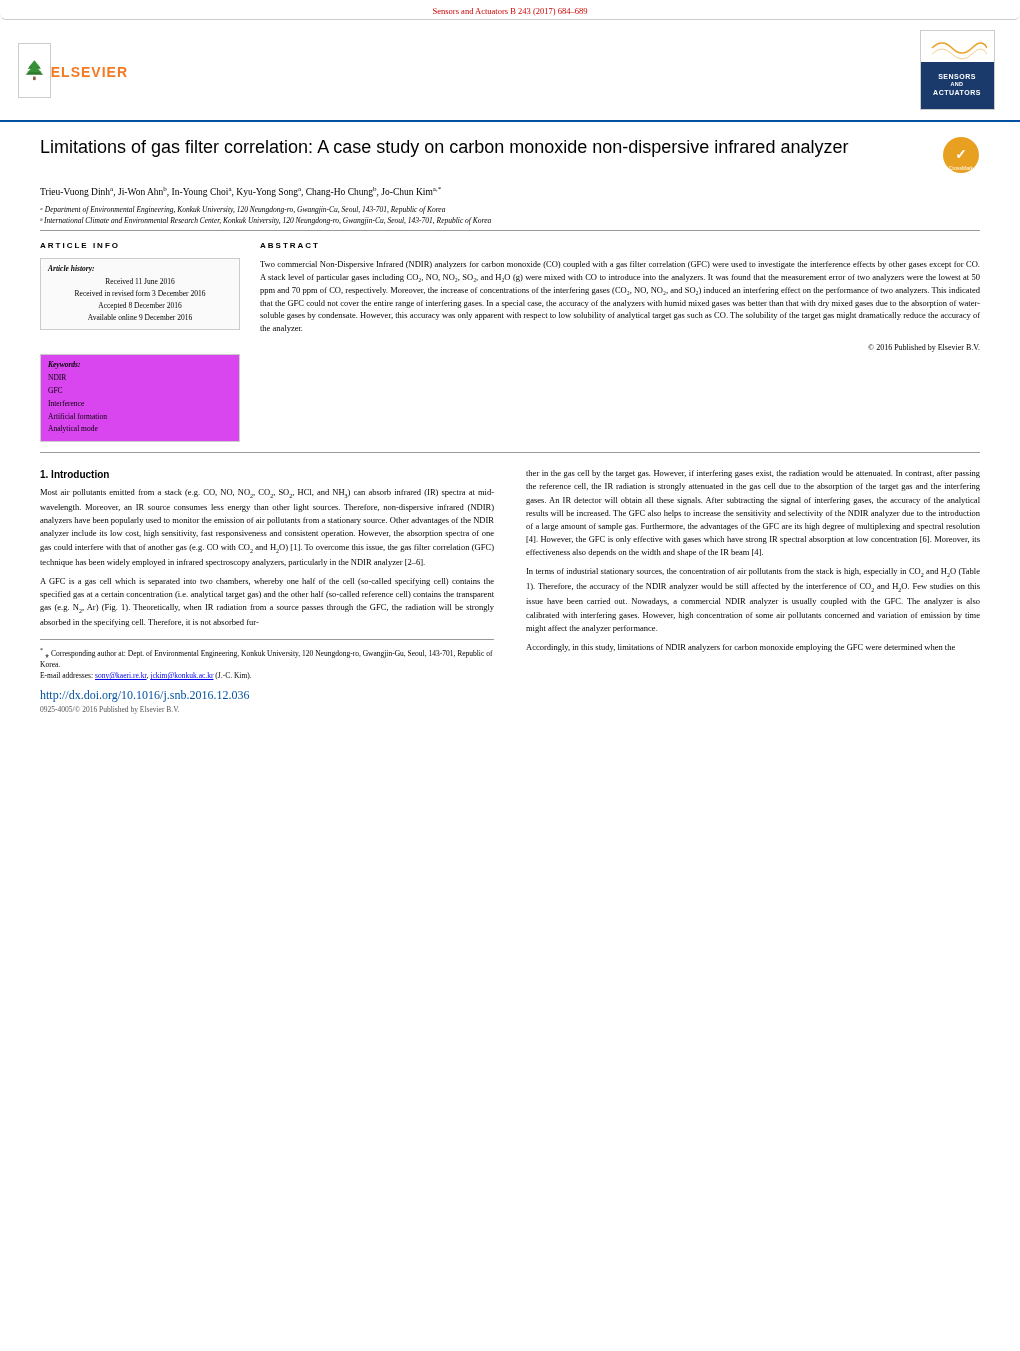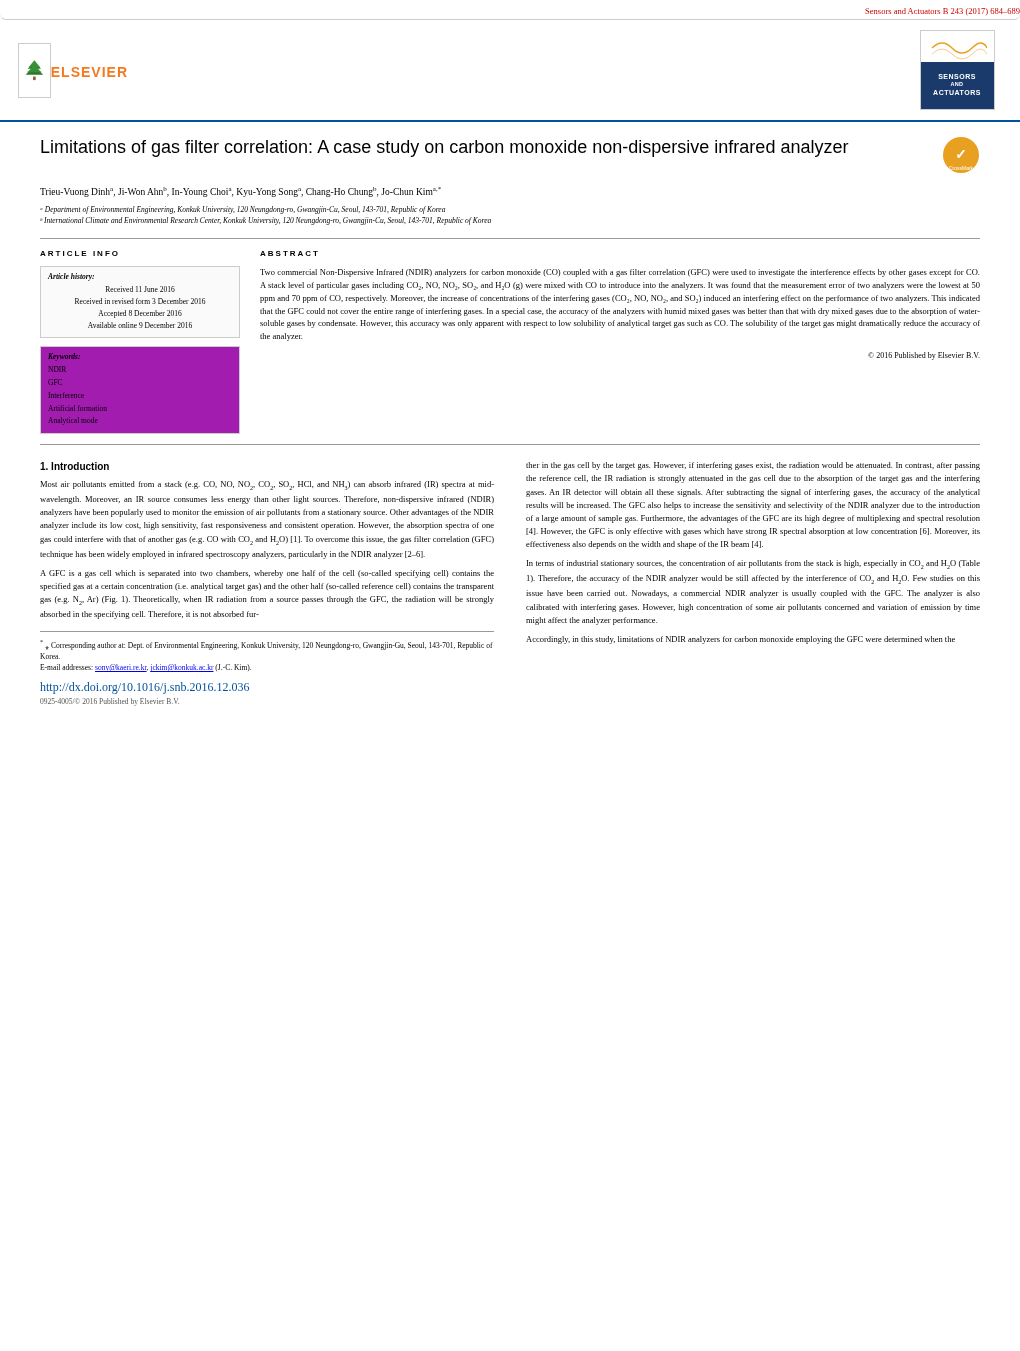--- a/index.html
+++ b/index.html
@@ -11,21 +11,21 @@
       width: 1020px;
       min-height: 1351px;
     }
     .page {
       width: 1020px;
       padding: 0;
       background: #fff;
     }
     
     .top-bar {
-      text-align: right;
+      text-align: center;
       font-size: 8.5px;
       color: #c00;
       padding: 6px 0 3px 0;
       border-bottom: 1px solid #ccc;
       border-radius: 6px;
     }
     
     .journal-header {
       display: flex;
       align-items: center;
@@ -146,21 +146,21 @@
       font-size: 9.5px;
       color: #000;
       margin-bottom: 6px;
       line-height: 1.5;
     }
     .authors sup { font-size: 7px; }
     .affiliations {
       font-size: 7.5px;
       color: #000;
       line-height: 1.4;
-      margin-bottom: 12px;
+      margin-bottom: 4px;
       font-style: italic;
     }
     
     .info-abstract {
       display: flex;
       gap: 20px;
       margin-bottom: 14px;
       border-top: 1px solid #999;
       border-bottom: 1px solid #999;
       padding: 10px 0;
@@ -174,38 +174,38 @@
       font-family: Arial, sans-serif;
       font-weight: bold;
       letter-spacing: 2px;
       text-transform: uppercase;
       margin-bottom: 8px;
       color: #000;
     }
     .article-info .info-box {
       border: 1px solid #ccc;
       padding: 5px 7px;
-      margin-bottom: 8px;
+      margin-bottom: 24px;
       background: #fafafa;
     }
     .article-info .info-label {
       font-size: 7.5px;
       font-style: italic;
       font-weight: bold;
       margin-bottom: 3px;
     }
     .article-info .info-row {
       font-size: 7.5px;
       line-height: 1.6;
       text-align: center;
     }
     .article-info .keywords-box {
       border: 1px solid #ccc;
       padding: 5px 7px;
-      background: #a21caf;
+      background: #d946ef;
     }
     .article-info .keywords-label {
       font-size: 7.5px;
       font-style: italic;
       font-weight: bold;
       margin-bottom: 3px;
     }
     .article-info .keyword-item {
       font-size: 7.5px;
       line-height: 1.7;

